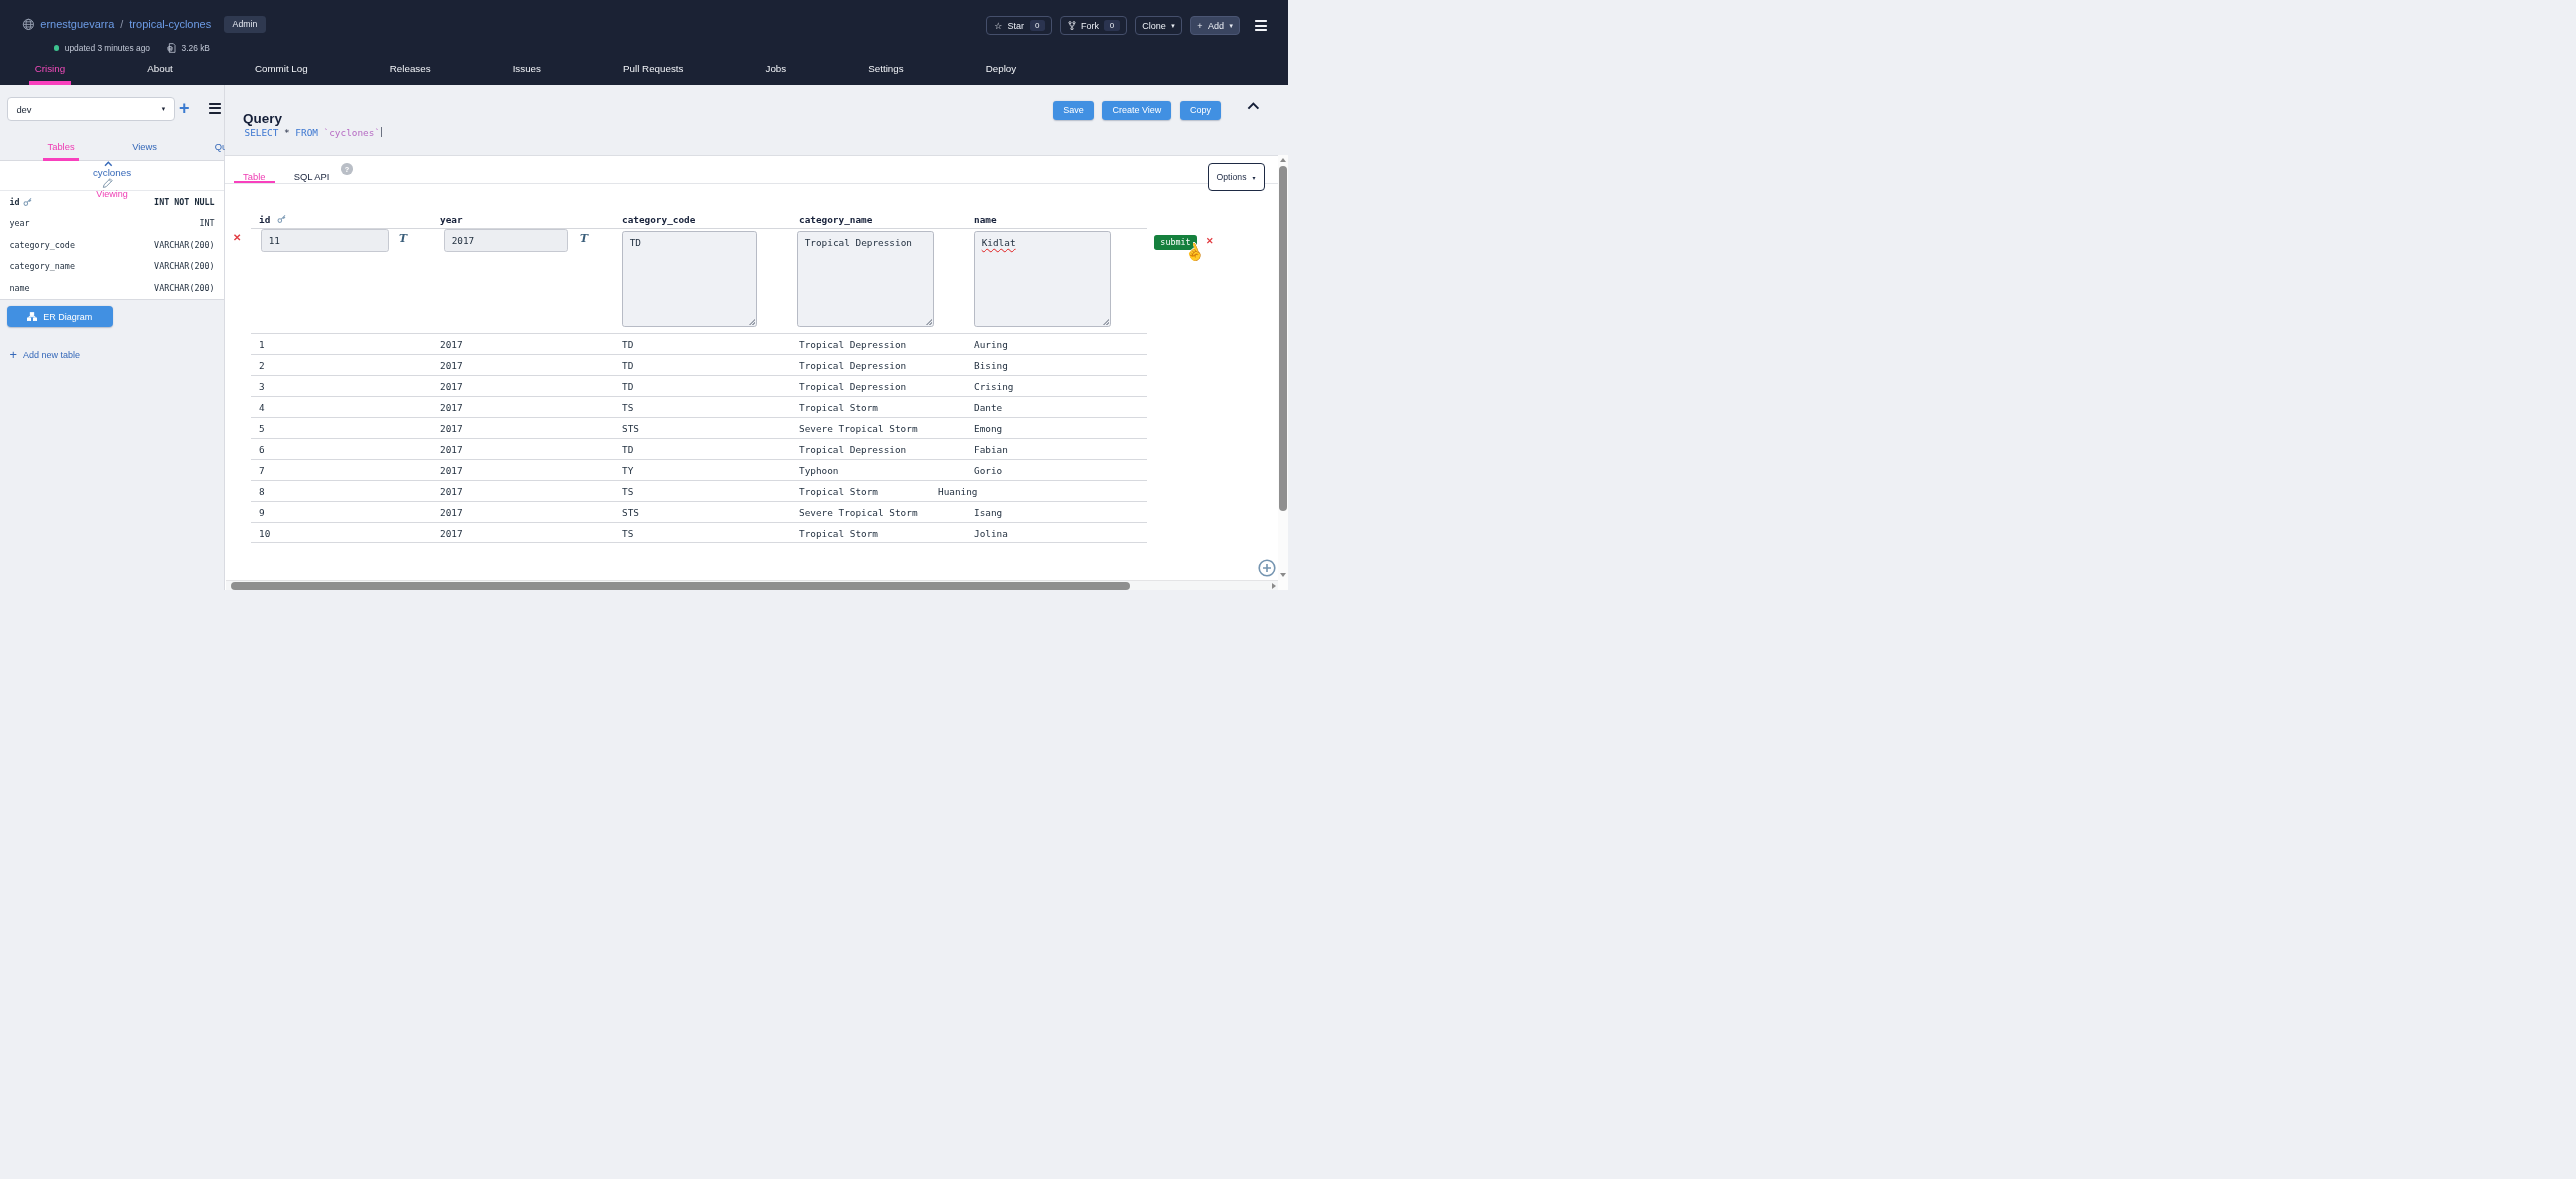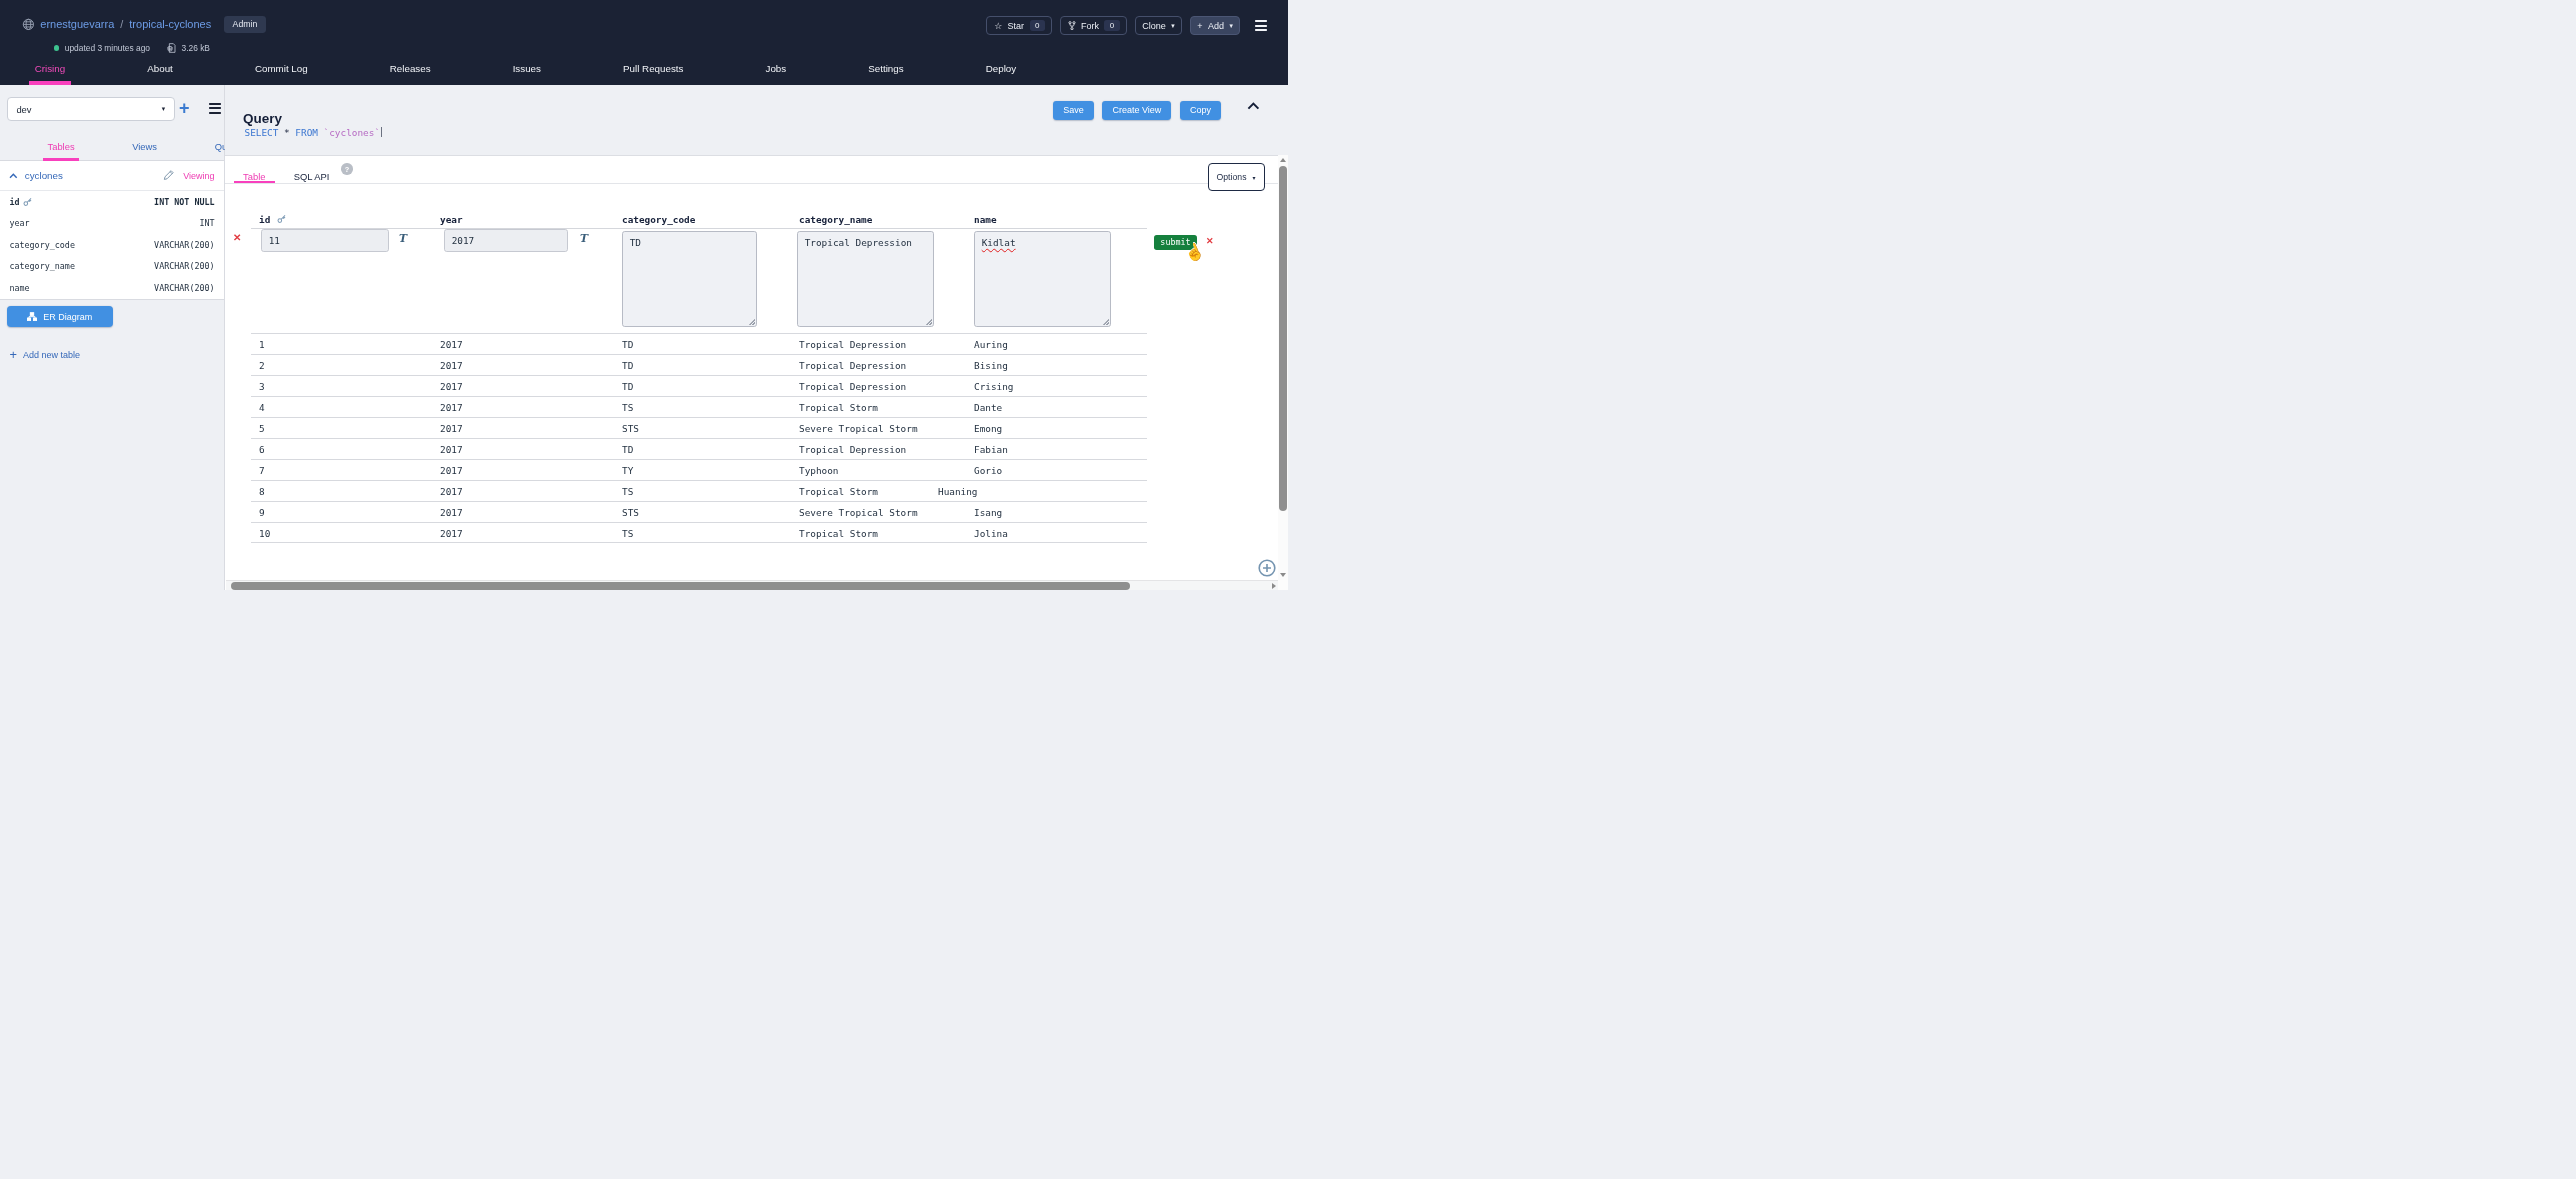--- a/index.html
+++ b/index.html
@@ -50,21 +50,21 @@
   .side-menu { position:absolute; left:202px; top:18px; }
   .side-tabs { position:absolute; top:53px; left:0; right:0; height:23px;
                border-bottom:0.7px solid #d8dae0; display:flex; gap:25.6px; padding:0 15.5px; }
   .side-tab { position:relative; font-size:9.4px; color:#3568b8; padding-top:3.4px; cursor:pointer;margin-left:32px; }
   .side-tab.active { color:#ee3cb3; }
   .side-tab.active::after { content:""; position:absolute; left:-4.7px; right:-4.7px; bottom:-0.7px;
                height:2.7px; background:#f840bd; }
   .table-panel { position:absolute; top:76px; left:0; right:0; background:#fff;
                  border-bottom:0.7px solid #d9dbe1; }
   .table-head { height:30px; display:flex; align-items:center; padding:0 9.4px;
-                border-bottom:0.7px solid #e7e9ed; }
+                border-bottom:0.7px solid #e7e9ed;flex-direction:column; }
   .tbl-chev { color:#3568b8; margin-right:6.7px; display:flex; }
   .tbl-name { color:#3568b8; font-size:9.8px; }
   .table-head .spacer { flex:1; }
   .pencil { margin-right:9.4px; display:flex; cursor:pointer; }
   .viewing { color:#ee3cb3; font-size:9px; cursor:pointer; }
   .col-row { height:21.5px; display:flex; align-items:center; padding:0 9.4px;
              font-family:"DejaVu Sans Mono", monospace; font-size:8.4px; color:#1f2d3d; }
   .col-row .cname { display:flex; align-items:center; gap:4px; }
   .col-row .ctype { margin-left:auto; }
   .col-row.pk .cname, .col-row.pk .ctype { font-weight:bold; }

